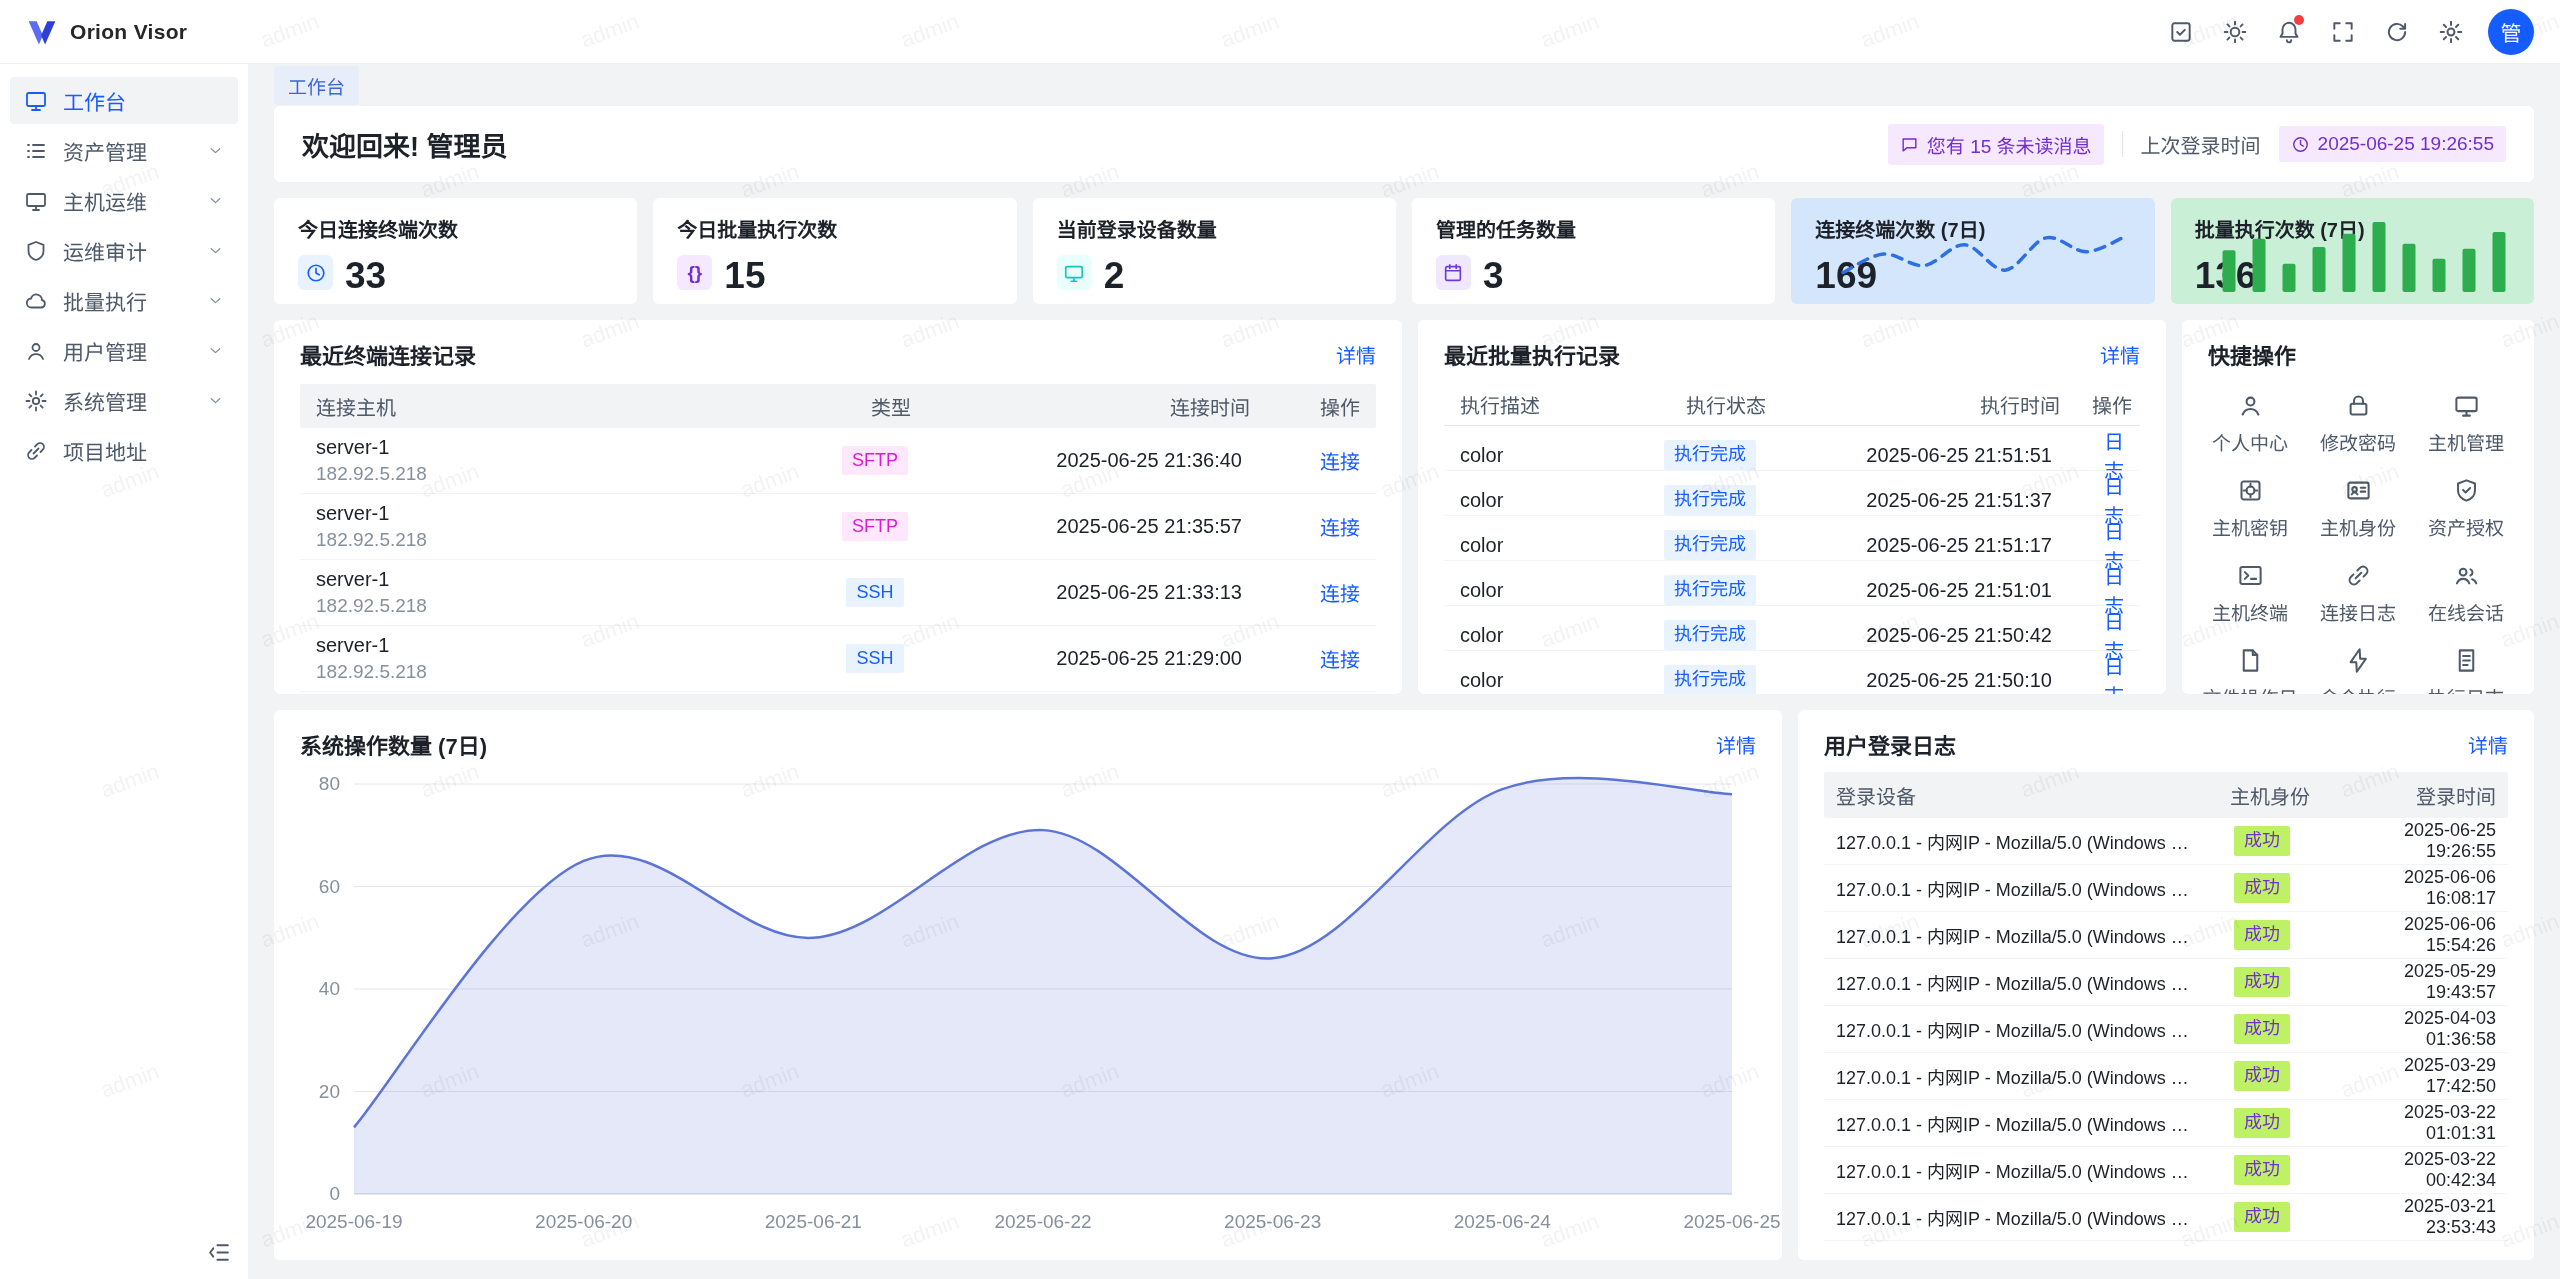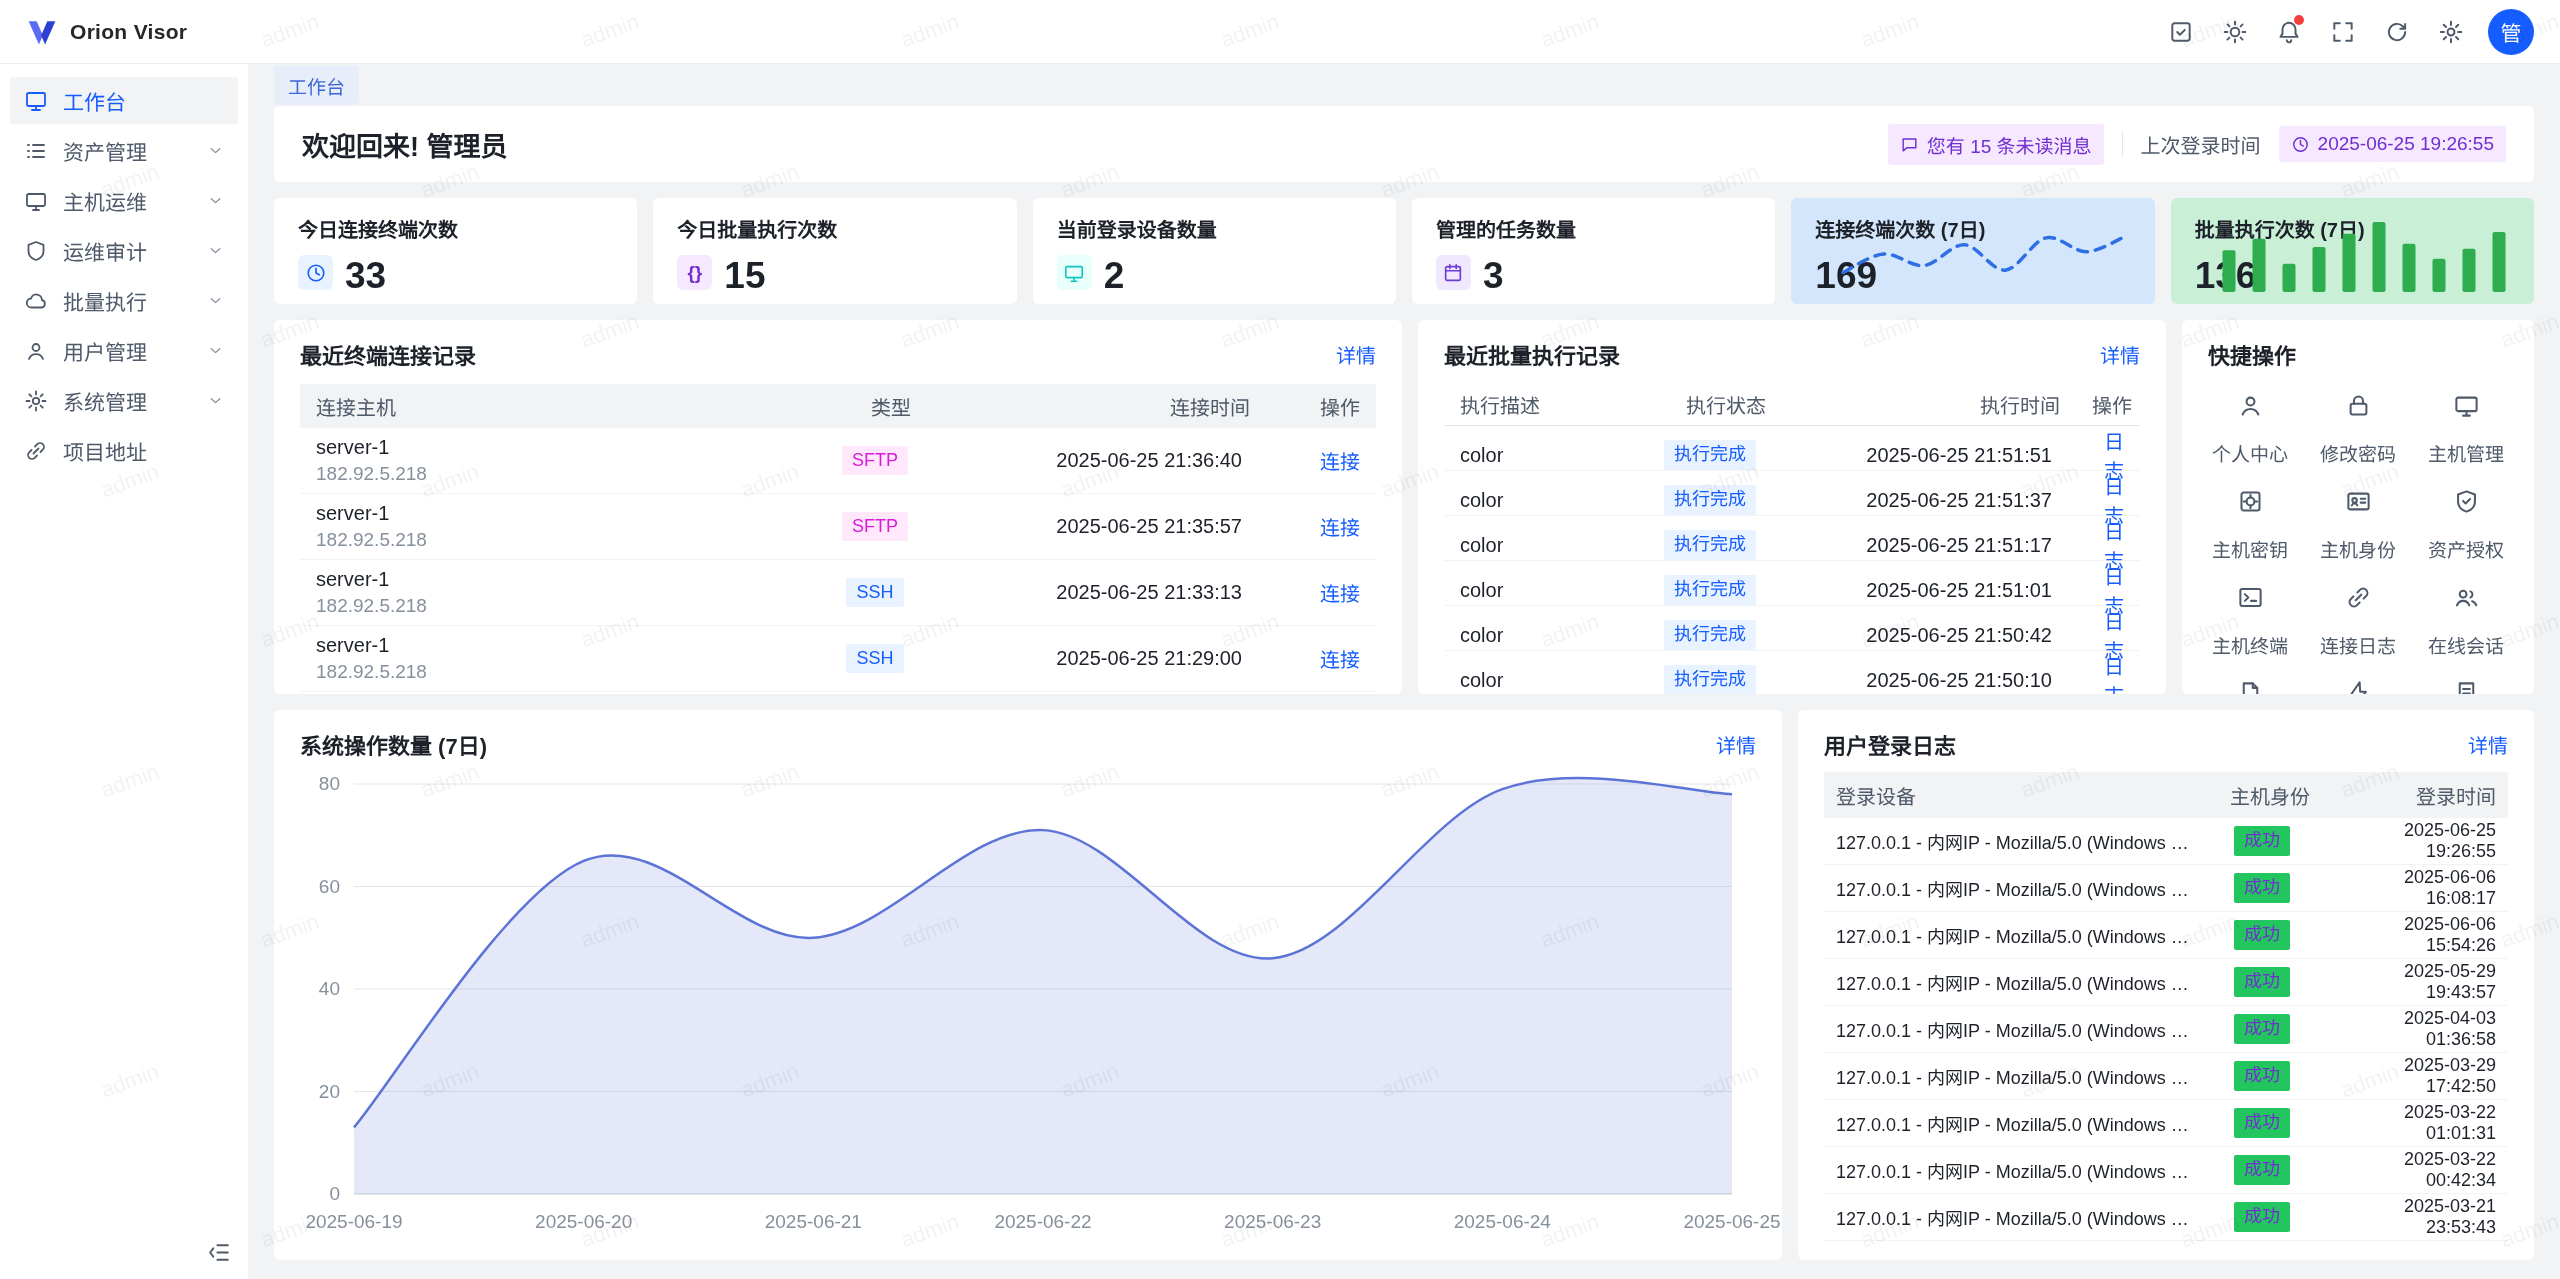--- a/index.html
+++ b/index.html
@@ -88,29 +88,29 @@
   .trow{display:grid;align-items:center;border-bottom:1px solid #f2f3f5;font-size:20px;gap:8px;}
   .t-term .trow{height:66px;}
   .cell{padding:0 16px;}
   .host{color:#1d2129;}
   .ip{color:#86909c;font-size:19px;margin-top:4px;}
   .al-c{text-align:center;}
   .al-r{text-align:right;}
   .tag{display:inline-block;font-size:18px;padding:4px 10px;border-radius:2px;line-height:1.2;}
   .tag-magenta{background:#ffe8fb;color:#d91ad9;}
   .tag-blue{background:#e8f3ff;color:#165dff;}
-  .tag-purple{background:#22c55e;color:#722ed1;}
+  .tag-purple{background:#bef264;color:#722ed1;}
   a.op{color:#165dff;font-size:20px;}
 
   .t-batch .thead{height:42px;border-bottom:1px solid #e5e6eb;}
   .t-batch .thead,.t-batch .trow{grid-template-columns:1fr 160px 270px 64px;}
   .t-batch .trow{height:45px;}
 
   .qa-grid{display:grid;grid-template-columns:repeat(3,1fr);row-gap:22px;margin:22px 14px 0;}
-  .qa-item{display:flex;flex-direction:column;align-items:center;gap:20px;color:#4e5969;font-size:19px;cursor:pointer;text-align:center;}
+  .qa-item{display:flex;flex-direction:column;align-items:center;gap:9px;color:#4e5969;font-size:19px;cursor:pointer;text-align:center;}
   .qa-item svg{width:27px;height:27px;}
 
   
   .bottom{display:flex;gap:16px;}
   .bottom>.panel{height:550px;overflow:hidden;}
   .p-chart{flex:1;}
   .p-login{width:736px;flex:none;}
   .big-chart{margin:10px 20px 0;width:calc(100% - 40px);height:468px;overflow:visible;}
   .axis{fill:#86909c;font-size:19px;font-family:"Liberation Sans","DejaVu Sans",sans-serif;}
 

